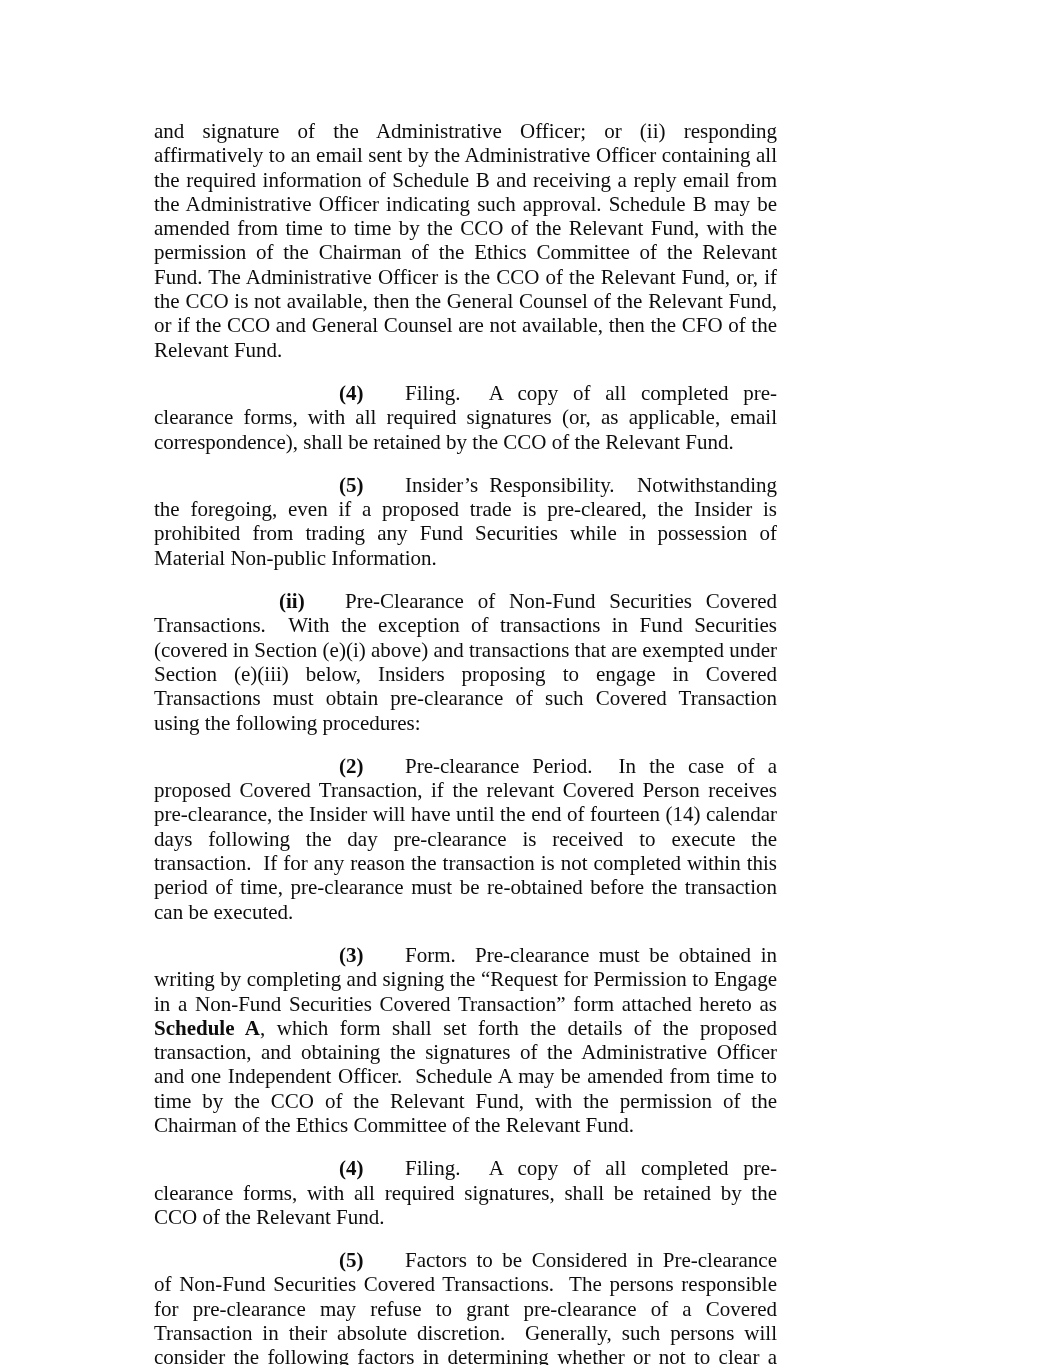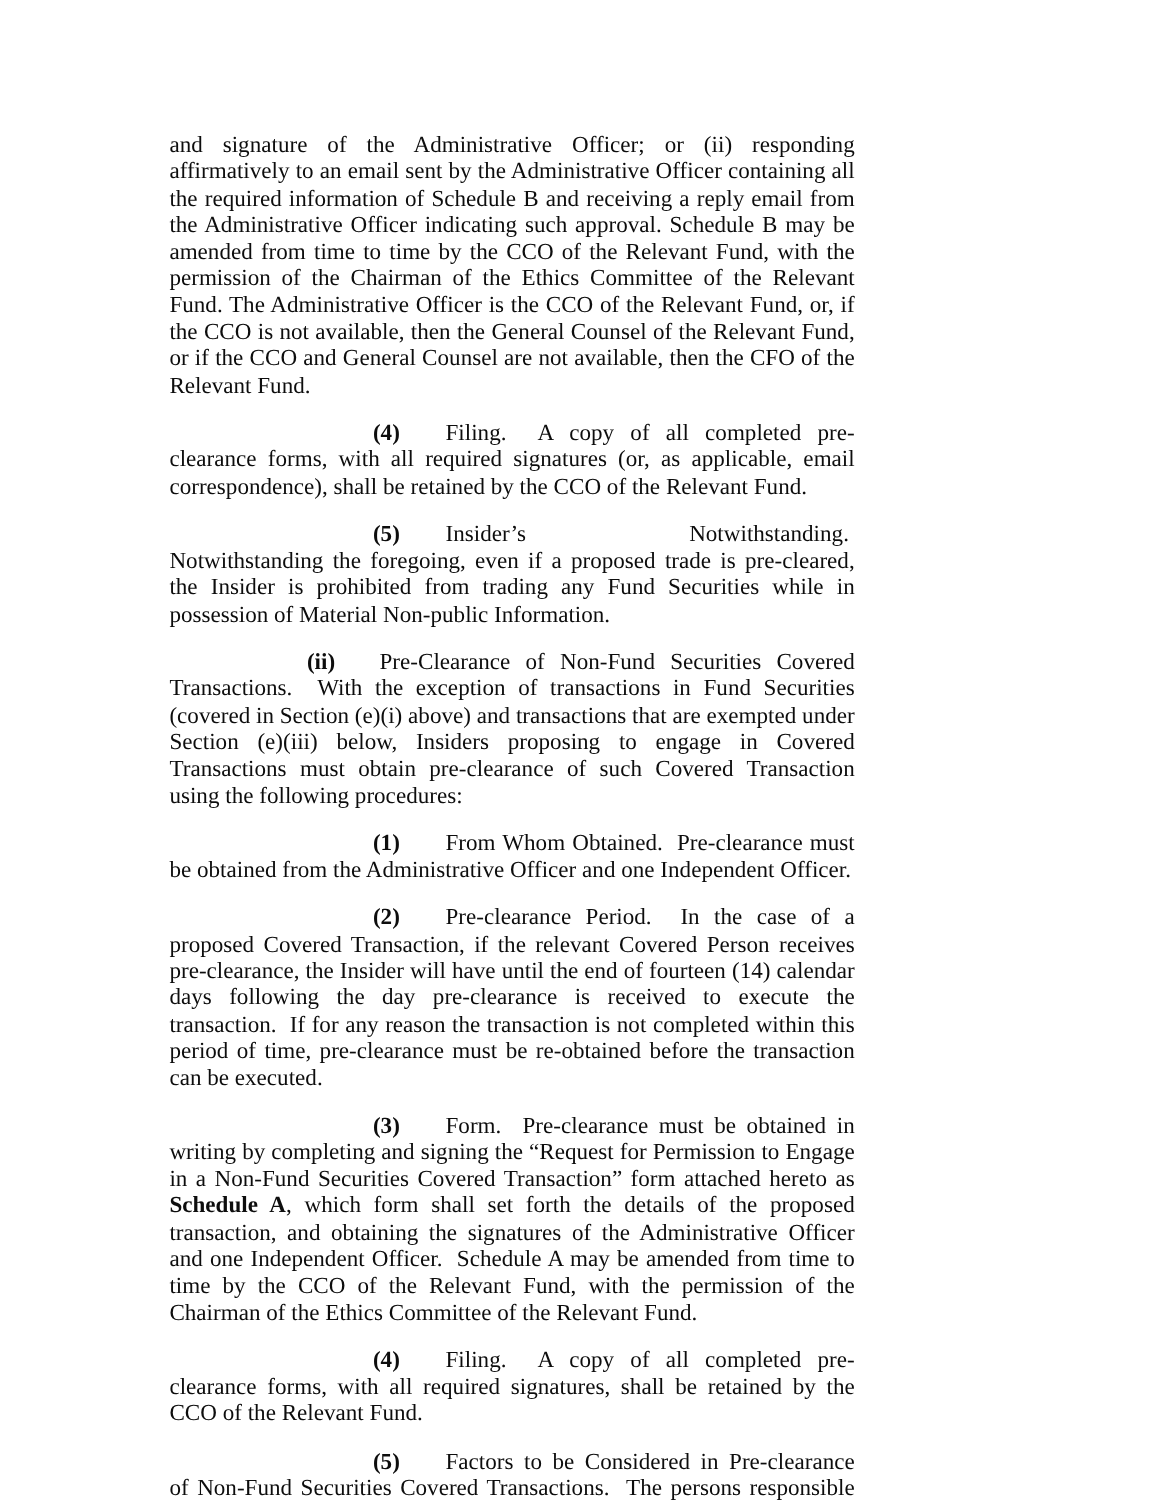--- a/index.html
+++ b/index.html
@@ -55,22 +55,21 @@
     color: #6d28d9;
   }
 </style>
 </head>
 <body>
 
 <div class="page">
   <div>
       <p class="para"><span class="n">and signature of the Administrative Officer; or (ii) responding affirmatively to an email sent by the Administrative Officer containing all the required information of Schedule B and receiving a reply email from the Administrative Officer indicating such approval. Schedule B may be amended from time to time by the CCO of the Relevant Fund, with the permission of the Chairman of the Ethics Committee of the Relevant Fund. The Administrative Officer is the CCO of the Relevant Fund, or, if the CCO is not available, then the General Counsel of the Relevant Fund, or if the CCO and General Counsel are not available, then the CFO of the Relevant Fund.</span></p>
       <p class="para ind-num"><span class="label">(4)</span><span class="b">Filing.</span><span class="n">&nbsp; A copy of all completed pre-clearance forms, with all required signatures (or, as applicable, email correspondence), shall be retained by the CCO of the Relevant Fund.</span></p>
-      <p class="para ind-num"><span class="label">(5)</span><span class="b">Insider’s Notwithstanding.</span><span class="n">&nbsp; Notwithstanding the foregoing, even if a proposed trade is pre-cleared, the Insider is prohibited from trading any Fund Securities while in possession of Material Non-public Information.</span></p>
+      <p class="para ind-num"><span class="label">(5)</span><span class="b">Insider’s Responsibility.</span><span class="n">&nbsp; Notwithstanding the foregoing, even if a proposed trade is pre-cleared, the Insider is prohibited from trading any Fund Securities while in possession of Material Non-public Information.</span></p>
       <p class="para ind-sub"><span class="label">(ii)</span><span class="b">Pre-Clearance of Non-Fund Securities Covered Transactions.</span><span class="n">&nbsp; With the exception of transactions in Fund Securities (covered in Section (e)(i) above) and transactions that are exempted under Section (e)(iii) below, Insiders proposing to engage in Covered Transactions must obtain pre-clearance of such Covered Transaction using the following procedures:</span></p>
-      <p class="para ind-num"><span class="label">(1)</span><span class="b">From Whom Obtained.</span><span class="n">&nbsp; Pre-clearance must be obtained from the Administrative Officer and one Independent Officer.</span></p>
       <p class="para ind-num"><span class="label">(2)</span><span class="b">Pre-clearance Period.</span><span class="n">&nbsp; In the case of a proposed Covered Transaction, if the relevant Covered Person receives pre-clearance, the Insider will have until the end of fourteen (14) calendar days following the day pre-clearance is received to execute the transaction. &nbsp;If for any reason the transaction is not completed within this period of time, pre-clearance must be re-obtained before the transaction can be executed.</span></p>
       <p class="para ind-num"><span class="label">(3)</span><span class="b">Form.</span><span class="n">&nbsp; Pre-clearance must be obtained in writing by completing and signing the “Request for Permission to Engage in a Non-Fund Securities Covered Transaction” form attached hereto as </span><span class="bi">Schedule A</span><span class="n">, which form shall set forth the details of the proposed transaction, and obtaining the signatures of the Administrative Officer and one Independent Officer. &nbsp;Schedule A may be amended from time to time by the CCO of the Relevant Fund, with the permission of the Chairman of the Ethics Committee of the Relevant Fund.</span></p>
       <p class="para ind-num"><span class="label">(4)</span><span class="b">Filing.</span><span class="n">&nbsp; A copy of all completed pre-clearance forms, with all required signatures, shall be retained by the CCO of the Relevant Fund.</span></p>
       <p class="para ind-num"><span class="label">(5)</span><span class="b">Factors to be Considered in Pre-clearance of Non-Fund Securities Covered Transactions.</span><span class="n">&nbsp; The persons responsible for pre-clearance may refuse to grant pre-clearance of a Covered Transaction in their absolute discretion. &nbsp;Generally, such persons will consider the following factors in determining whether or not to clear a Covered Transaction: (1) whether the Insider is in possession of Material Non-Public Information, (2) whether the amount or nature of the transaction or person making it is likely to affect the price or market for the</span></p>
     </div>
   <div class="footer">Appendix A-8</div>
 </div>
 
 </body></html>

